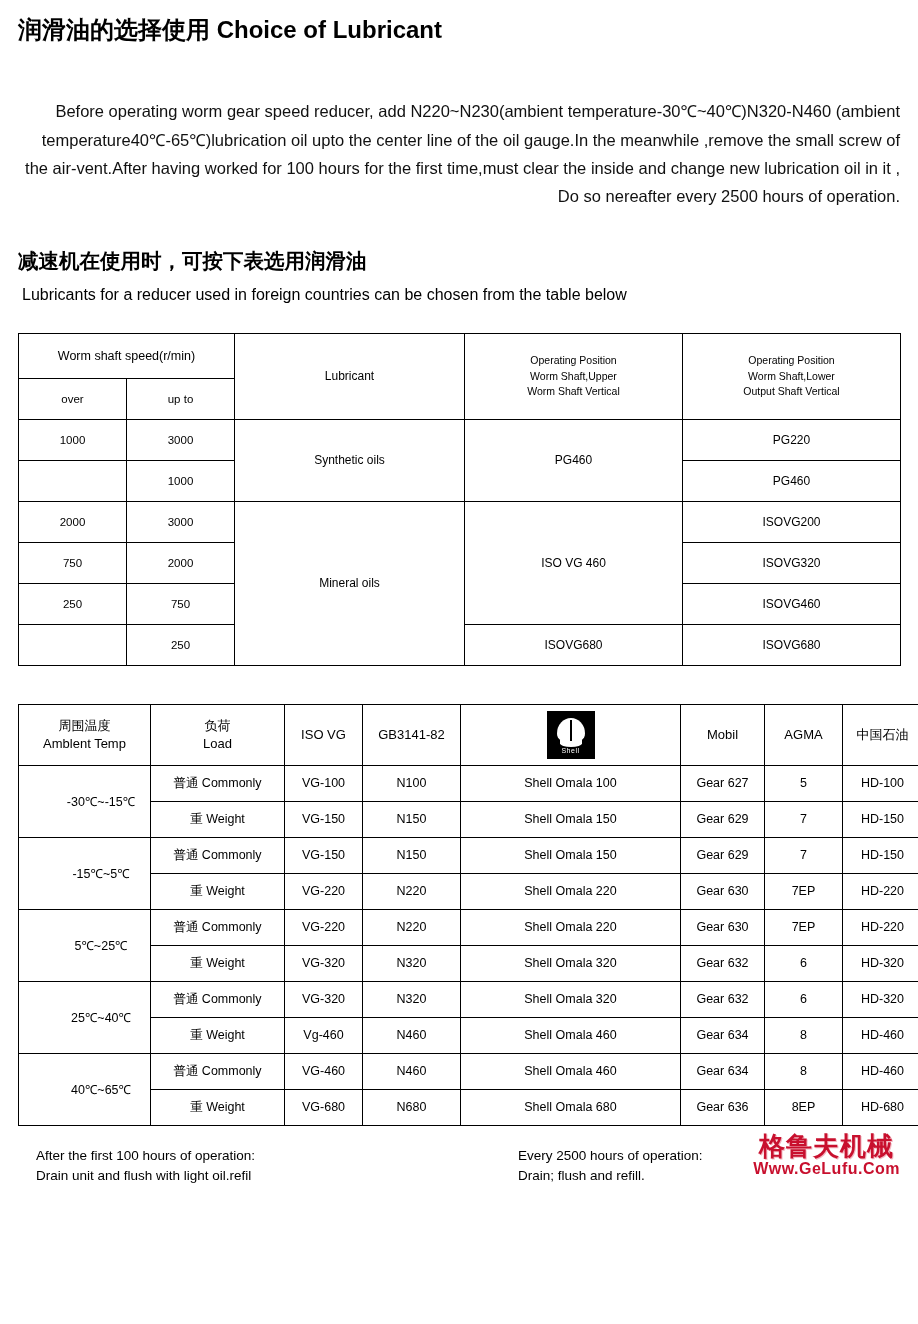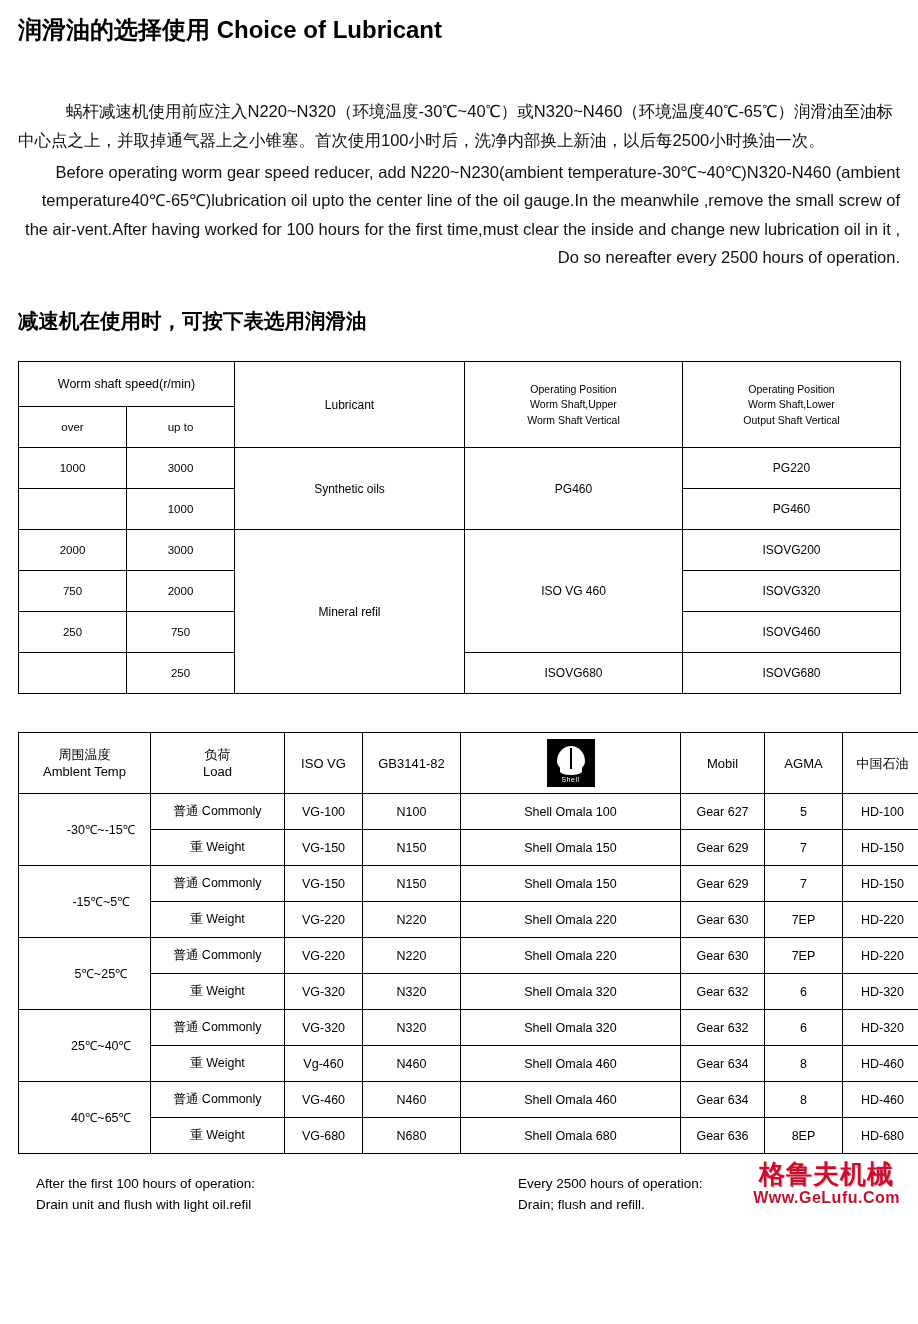--- a/index.html
+++ b/index.html
@@ -194,25 +194,25 @@
   }
 </style>
 </head>
 <body>
 
 <div class="page">
 
   <h1 class="title-main">润滑油的选择使用 Choice of Lubricant</h1>
 
   <div class="para-block">
-    <p class="para-cn">蜗杆减速机使用前应注入N220~N320（环境温度-30℃~40℃）或N320~N460（环境温度40℃-65℃）润滑油至油标中心点之上，并取掉通气器上之小锥塞。首次使用100小时后，洗净内部换上新油，以后每2500小时换油一次。</p>
     <p class="para-en">Before operating worm gear speed reducer, add N220~N230(ambient temperature-30℃~40℃)N320-N460 (ambient temperature40℃-65℃)lubrication oil upto the center line of the oil gauge.In the meanwhile ,remove the small screw of the air-vent.After having worked for 100 hours for the first time,must clear the inside and change new lubrication oil in it , Do so nereafter every 2500 hours of operation.</p>
   </div>
 
   <h2 class="title-sec">减速机在使用时，可按下表选用润滑油</h2>
+  <div class="title-sec-en">Lubricants for a reducer used in foreign countries can be chosen from the table below</div>
 
   <table class="tbl1">
     <colgroup>
       <col style="width:108px">
       <col style="width:108px">
       <col style="width:230px">
       <col style="width:218px">
       <col style="width:218px">
     </colgroup>
     <tbody>
@@ -244,21 +244,21 @@
       </tr>
       <tr>
         <td></td>
         <td>1000</td>
         <td class="big">PG460</td>
       </tr>
 
       <tr>
         <td>2000</td>
         <td>3000</td>
-        <td class="big" rowspan="4">Mineral refil</td>
+        <td class="big" rowspan="4">Mineral oils</td>
         <td class="big" rowspan="3">ISO VG 460</td>
         <td class="big">ISOVG200</td>
       </tr>
       <tr>
         <td>750</td>
         <td>2000</td>
         <td class="big">ISOVG320</td>
       </tr>
       <tr>
         <td>250</td>

